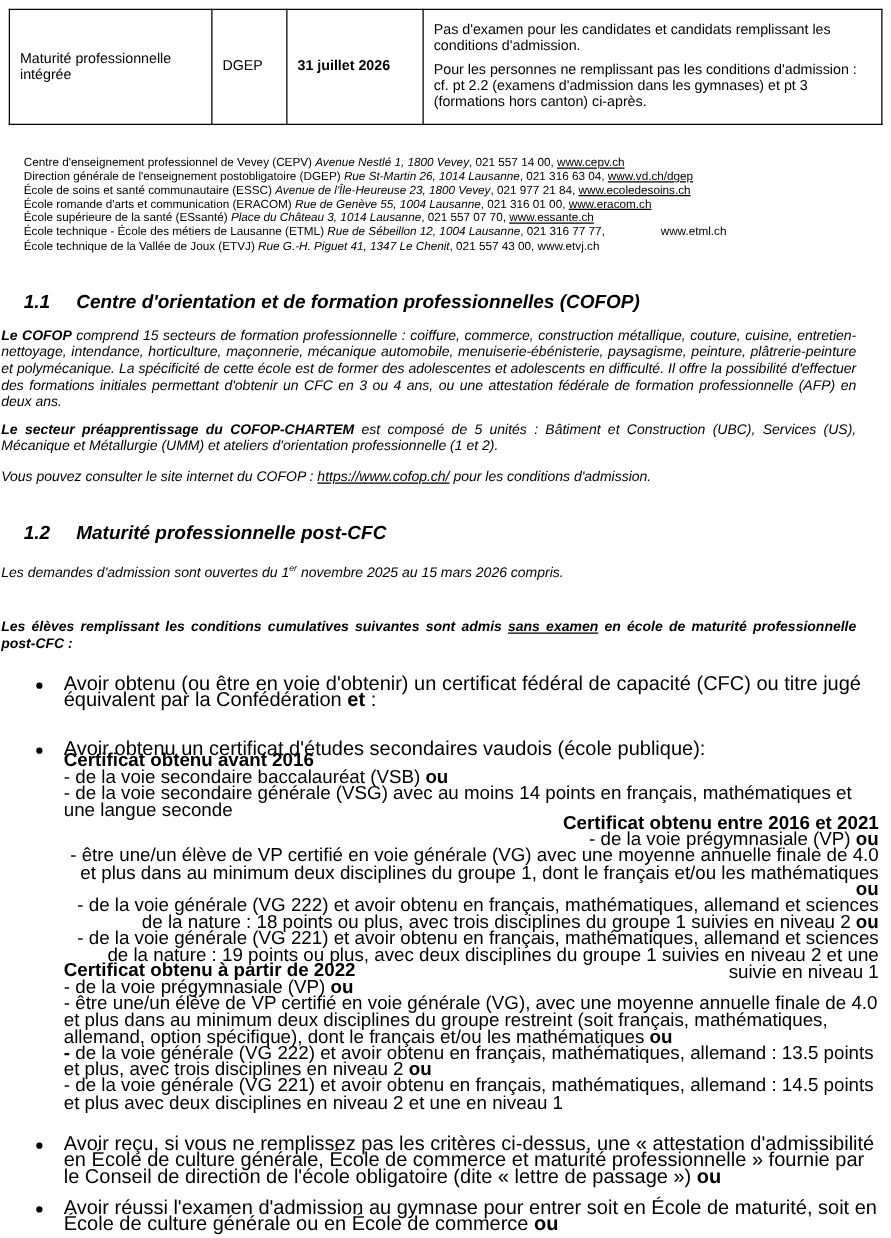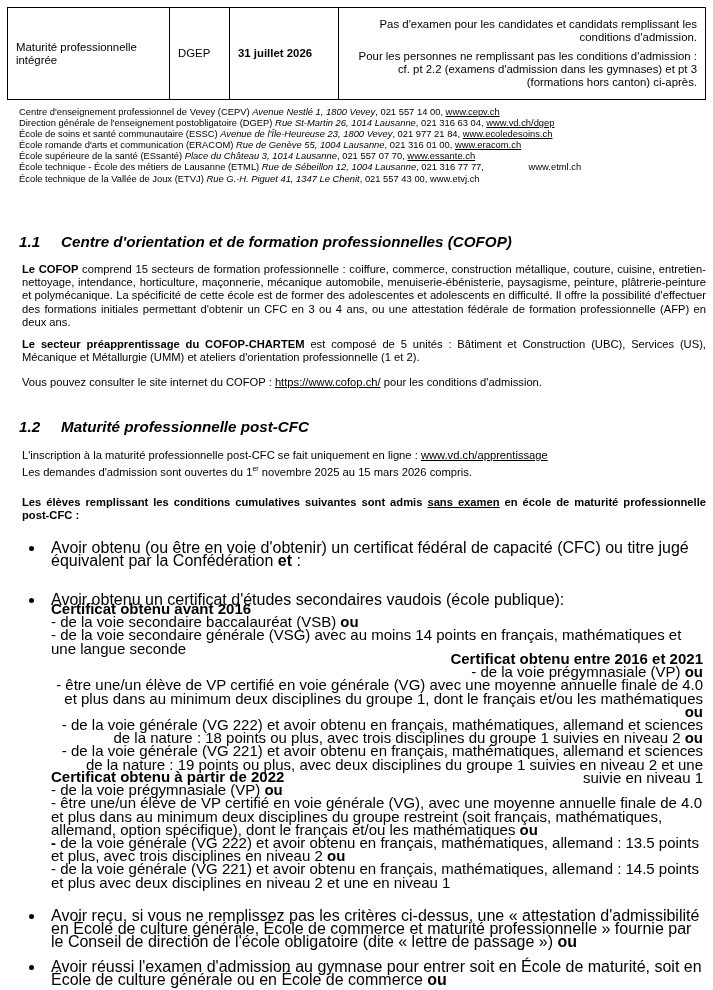--- a/index.html
+++ b/index.html
@@ -17,41 +17,42 @@
     border-collapse: collapse; table-layout: fixed;
   }
   #top-table td {
     border: 1px solid #000; vertical-align: middle; font-size: 11.4px; line-height: 13px;
     padding: 0 8px;
   }
   #top-table { border: 1.5px solid #000; }
   #top-table td.c1 { width: 145px; }
   #top-table td.c2 { width: 43px; }
   #top-table td.c3 { width: 92px; font-weight: bold; }
-  #top-table td.c4 p { margin: 0; text-align: right; }
+  #top-table td.c4 p { margin: 0; }
   #top-table td.c4 p + p { margin-top: 6px; }
 
   
   #schools {
-    position: absolute; left: 19px; top: 106px; width: 680px;
+    position: absolute; left: 19px; top: 124px; width: 680px;
     font-size: 9.4px; line-height: 11.1px;
   }
   #schools .row { white-space: nowrap; }
   #schools i { font-style: italic; }
 
   
   .h2 {
     position: absolute; left: 19px; font-size: 15.2px; font-weight: bold; font-style: italic;
     white-space: nowrap;
   }
   .h2 .num { display: inline-block; width: 42px; }
 
   .para {
-    position: absolute; left: 22px; width: 684px; font-size: 11.2px; line-height: 13.2px;
+    position: absolute; left: 1px; width: 684px; font-size: 11.2px; line-height: 13.2px;
     text-align: justify;
+    font-style: italic;
   }
   .para p { margin: 0; }
 
   .bullet {
     position: absolute; left: 27px; width: 676px; font-size: 16px; line-height: 13.2px;
   }
   .bullet .dot {
     position: absolute; left: 2px; top: 5px; width: 5px; height: 5px; border-radius: 50%;
     background: #000;
   }
@@ -103,21 +104,20 @@
 
 <div class="para" style="top:376px;">
   <p><span>Vous pouvez consulter le site internet du COFOP : </span><a href="#">https://www.cofop.ch/</a><span> pour les conditions d'admission.</span></p>
 </div>
 
 <div class="h2" style="top:418px;">
   <span class="num">1.2</span><span>Maturité professionnelle post-CFC</span>
 </div>
 
 <div class="para" style="top:449px;">
-  <p><span>L'inscription à la maturité professionnelle post-CFC se fait uniquement en ligne : </span><a href="#">www.vd.ch/apprentissage</a></p>
   <p><span>Les demandes d'admission sont ouvertes du 1</span><sup style="font-size:7px;">er</sup><span> novembre 2025 au 15 mars 2026 compris.</span></p>
 </div>
 
 <div class="para" style="top:496px; font-weight:bold;">
   <p><span>Les élèves remplissant les conditions cumulatives suivantes sont admis </span><span class="u">sans examen</span><span> en école de maturité professionnelle post-CFC :</span></p>
 </div>
 
 <div class="bullet" style="top:541px;">
   <span class="dot"></span>
   <div class="btxt"><span>Avoir obtenu (ou être en voie d'obtenir) un certificat fédéral de capacité (CFC) ou titre jugé équivalent par la Confédération </span><b>et</b><span> :</span></div>

